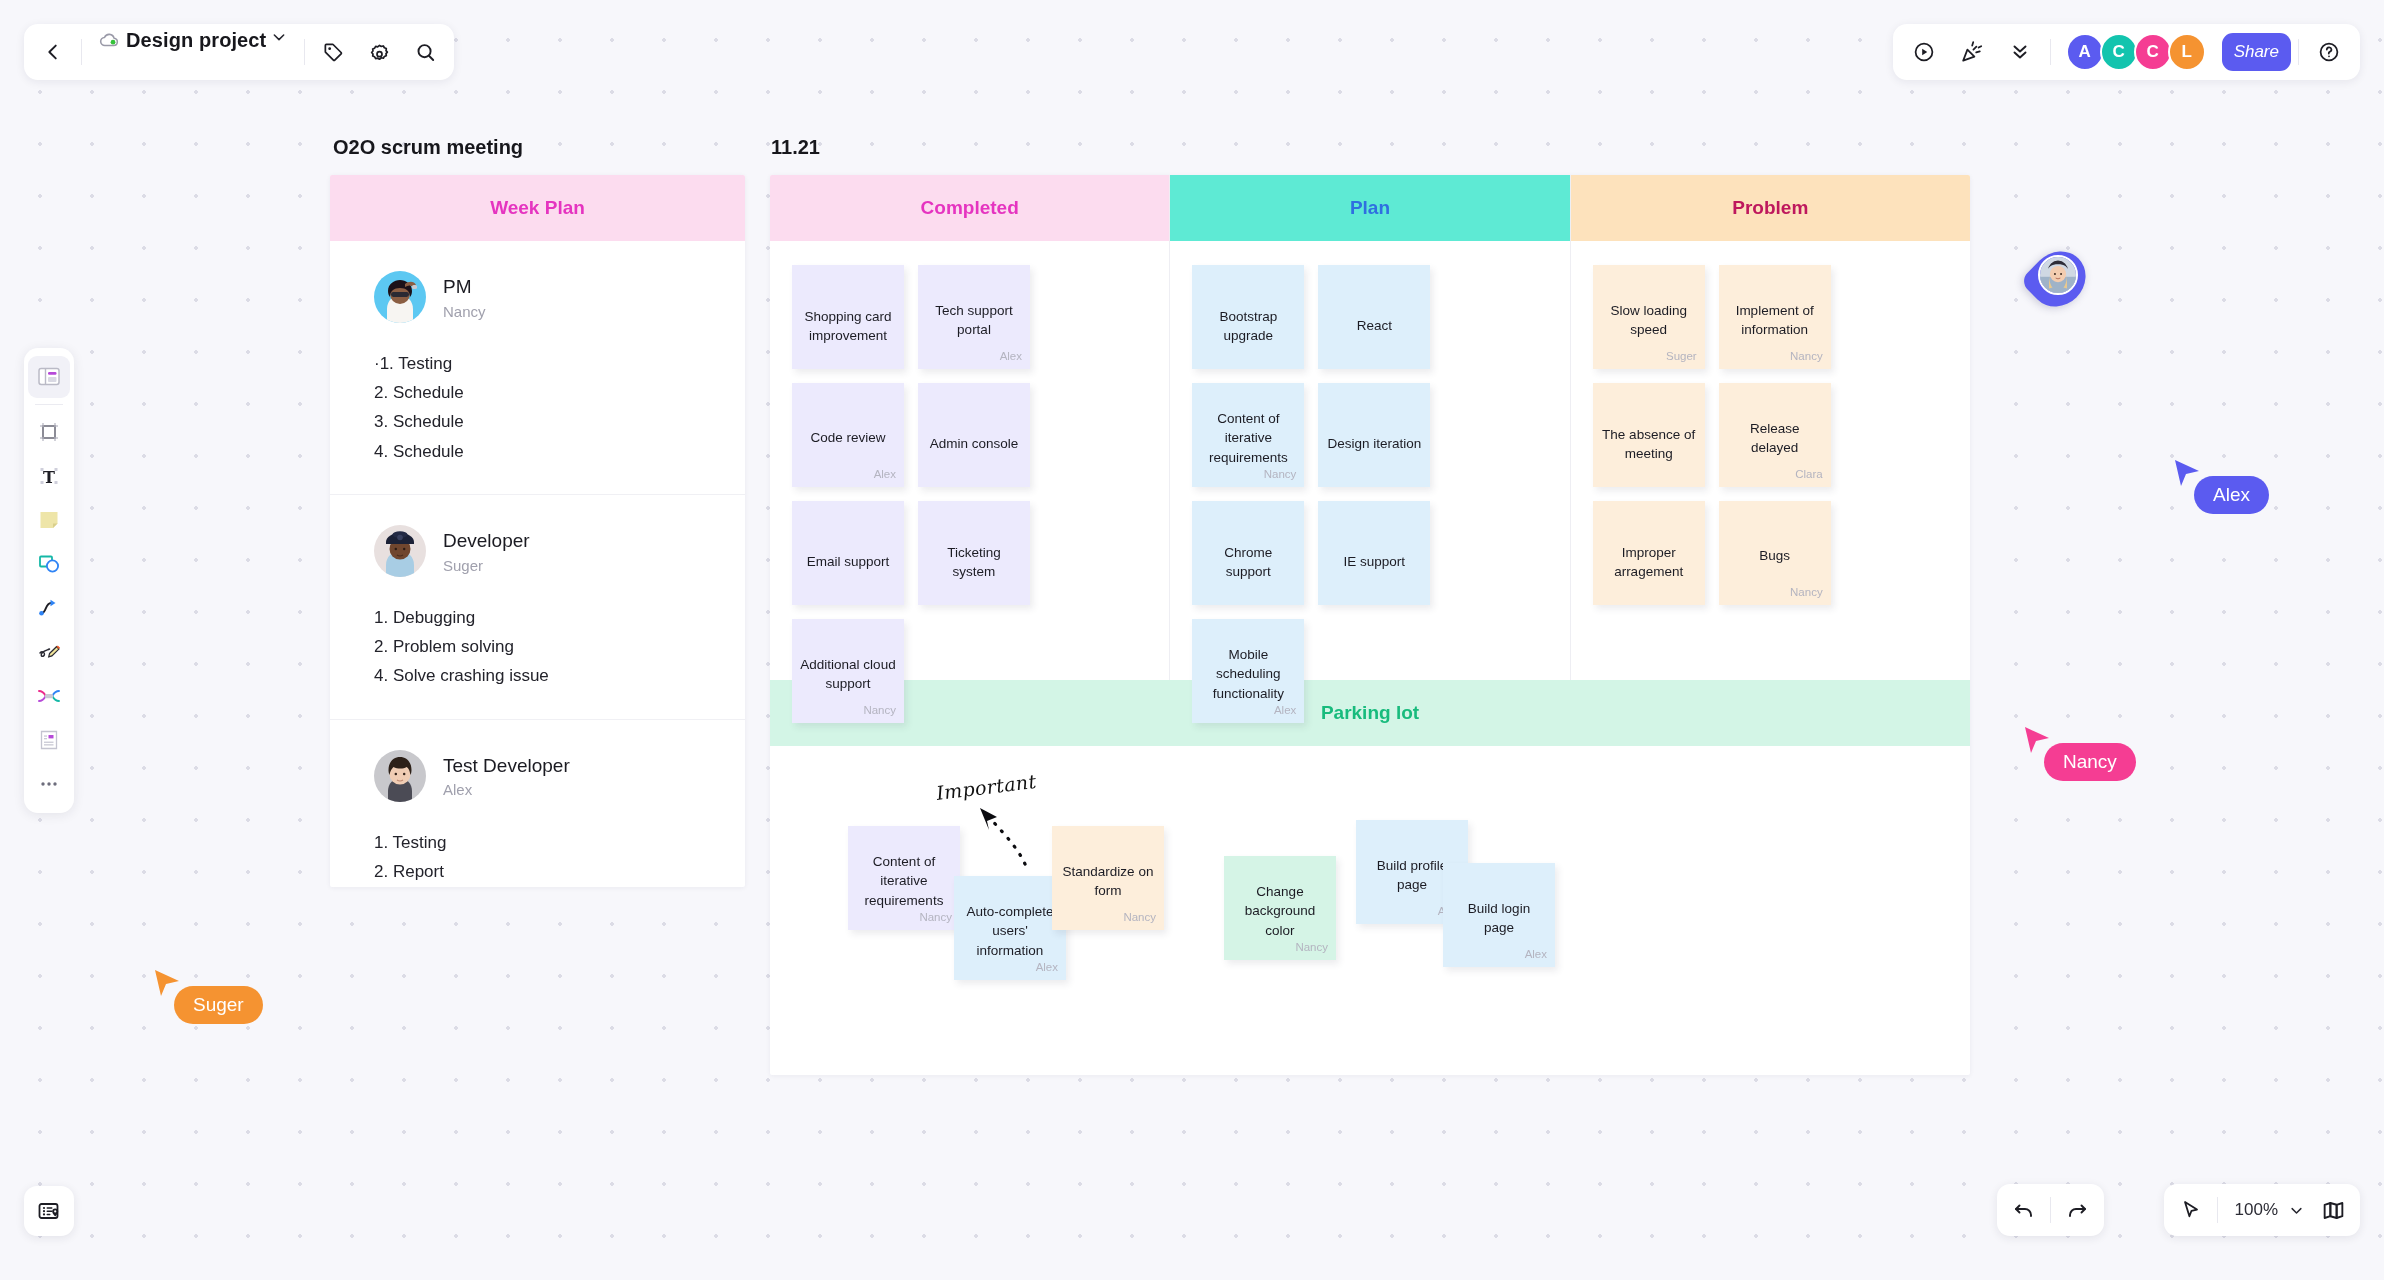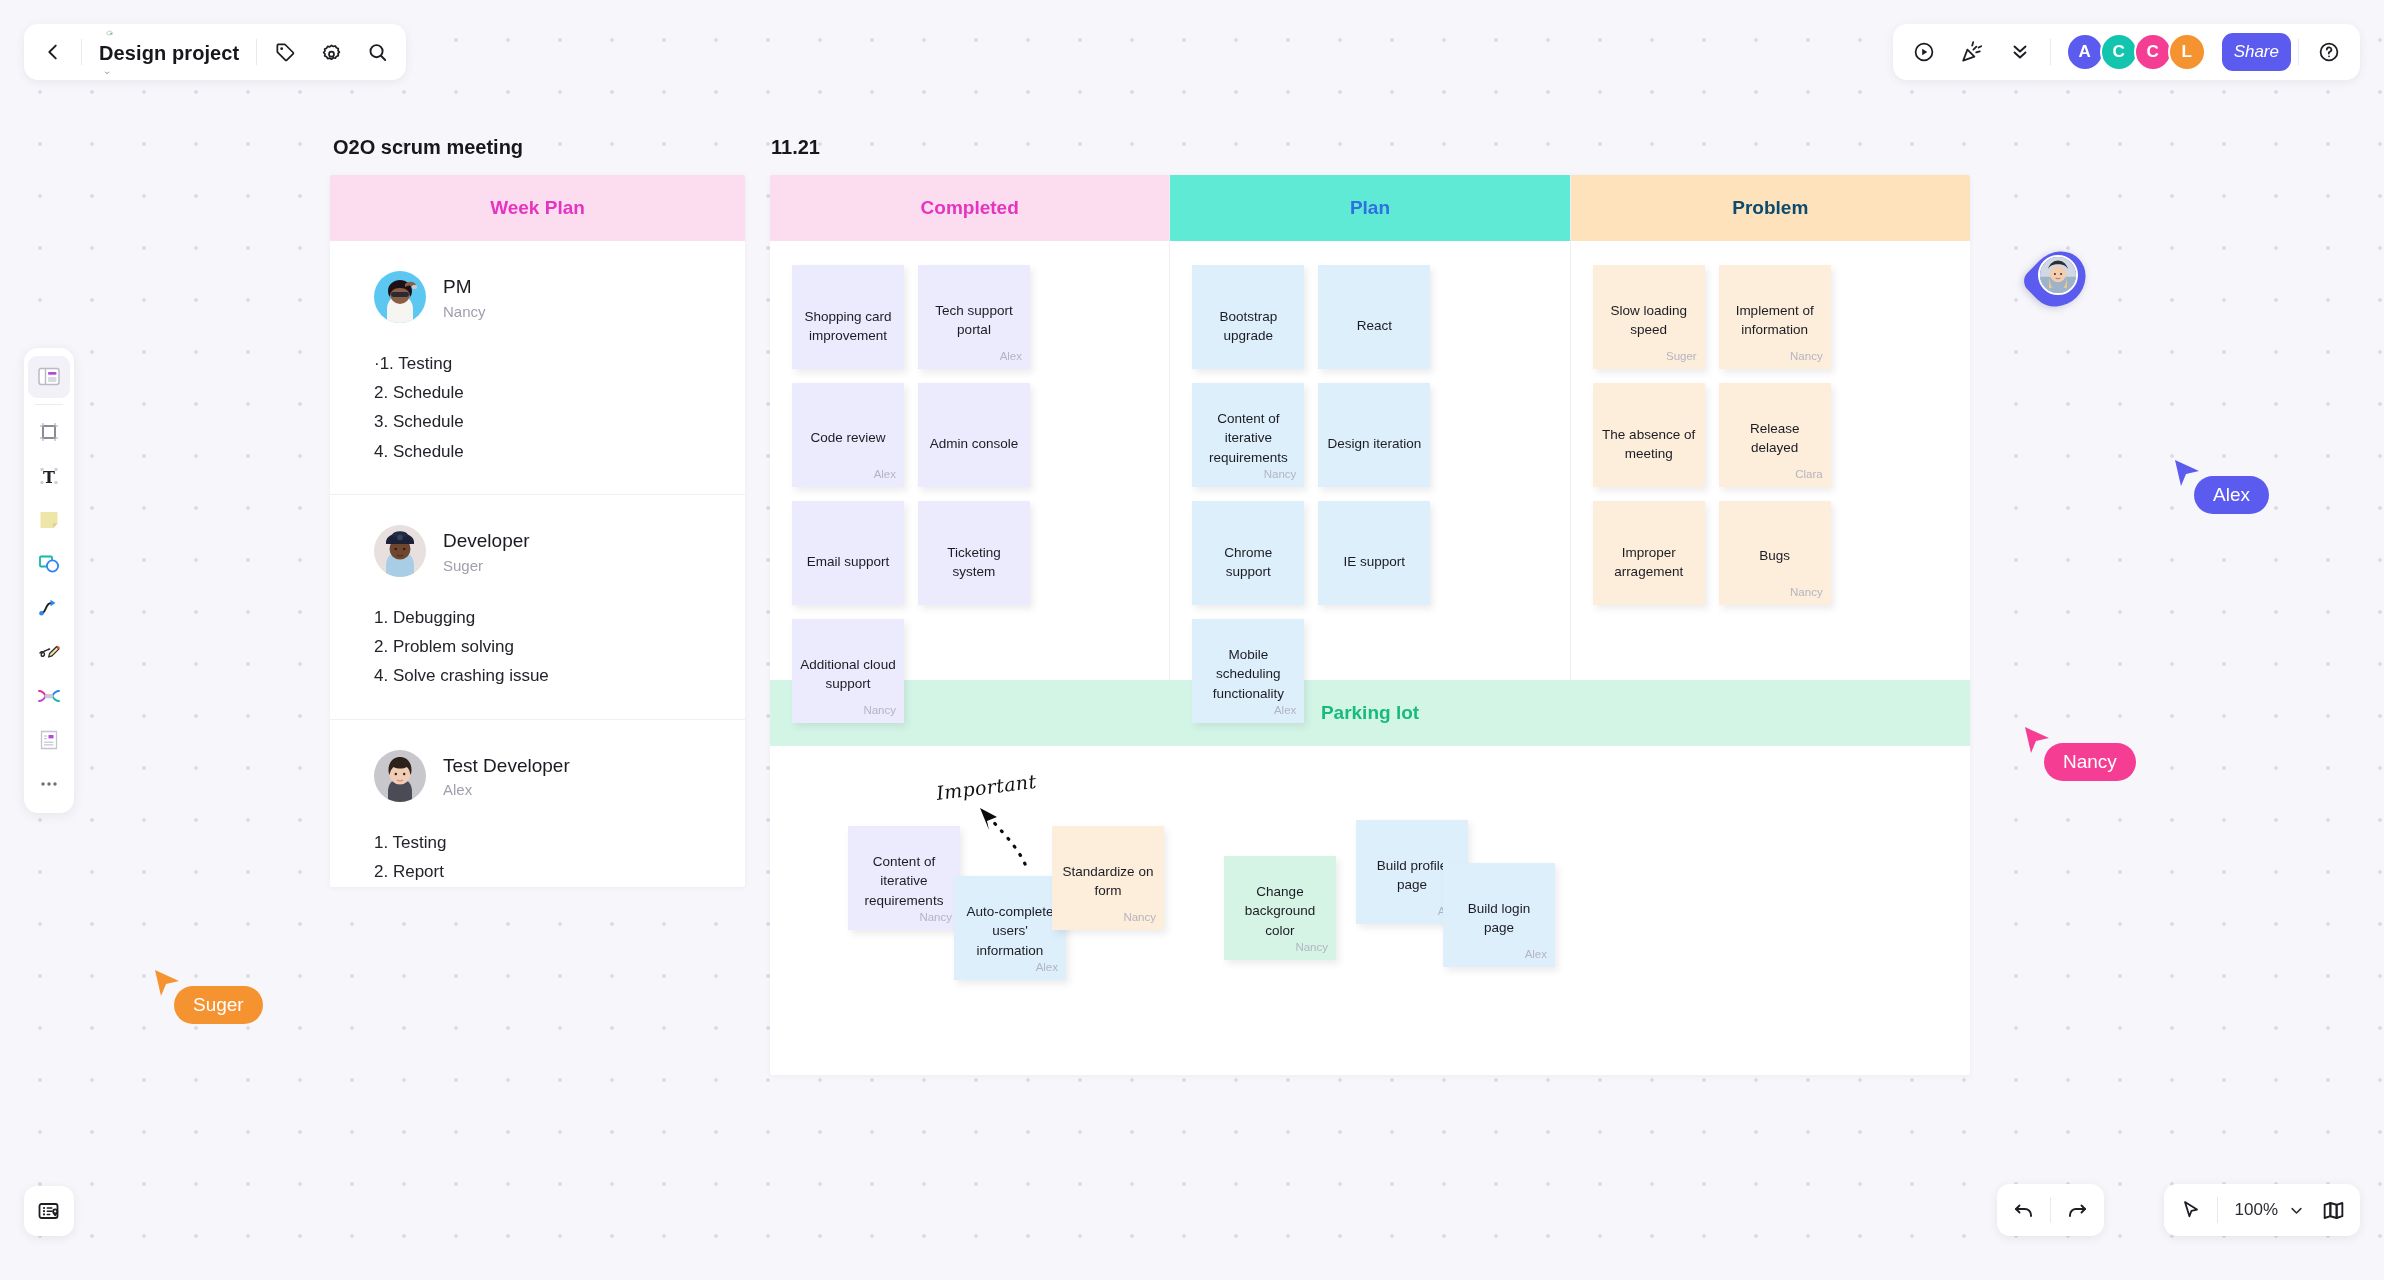--- a/index.html
+++ b/index.html
@@ -25,21 +25,21 @@
     padding: 0 6px;
   }
   .tb-btn {
     width: 46px; height: 46px; border-radius: 10px;
     display: flex; align-items: center; justify-content: center;
     cursor: pointer; background: transparent; border: none;
   }
   .tb-sep { width: 1px; height: 26px; background: #e8e8ef; margin: 0 5px; }
   #project-chip {
     display: flex; align-items: flex-start; gap: 5px;
-    padding: 0 12px; height: 46px; border-radius: 10px; cursor: pointer; flex-direction: column;
+    padding: 0 12px; height: 46px; border-radius: 10px; cursor: pointer;
   }
   #project-title { font-size: 20px; font-weight: 600; color: #17171c; letter-spacing: .1px; }
 
   
   #top-right-bar {
     position: absolute; right: 24px; top: 24px;
     height: 56px; display: flex; align-items: center;
     background: #fff; border-radius: 14px;
     box-shadow: 0 2px 10px rgba(30,30,60,.08);
     padding: 0 8px; gap: 2px;
@@ -509,21 +509,21 @@
             <div class="sticky-text">IE support</div>
             <div class="sticky-author"></div>
           </div>
           <div class="sticky" style="background: rgb(221, 239, 251);">
             <div class="sticky-text">Mobile scheduling functionality</div>
             <div class="sticky-author">Alex</div>
           </div>
         </div>
       </div>
       <div class="scrum-col">
-        <div class="col-header" style="background: rgb(253, 226, 188); color: #0c4a6e;">Problem</div>
+        <div class="col-header" style="background: rgb(253, 226, 188); color: #be185d;">Problem</div>
         <div class="col-body">
           <div class="sticky" style="background: rgb(253, 238, 219);">
             <div class="sticky-text">Slow loading speed</div>
             <div class="sticky-author">Suger</div>
           </div>
           <div class="sticky" style="background: rgb(253, 238, 219);">
             <div class="sticky-text">Implement of information</div>
             <div class="sticky-author">Nancy</div>
           </div>
           <div class="sticky" style="background: rgb(253, 238, 219);">

